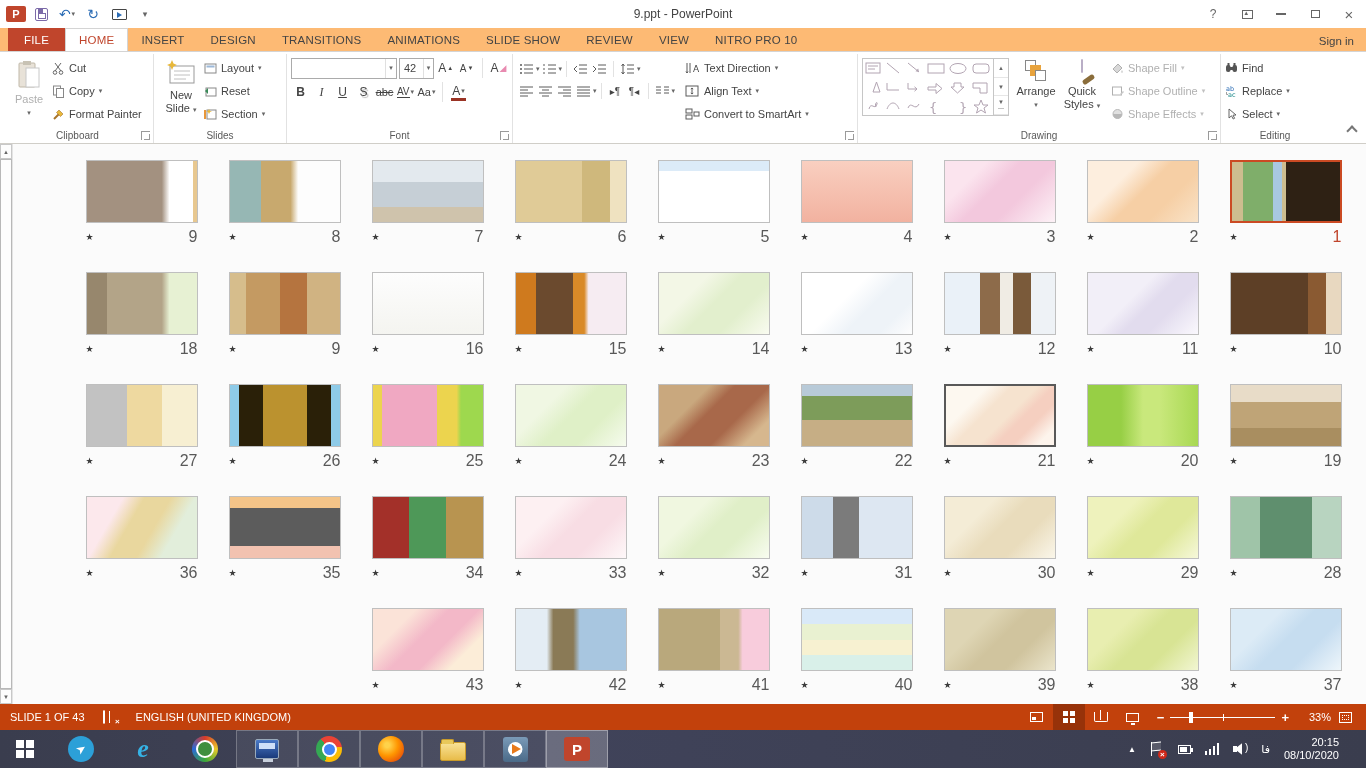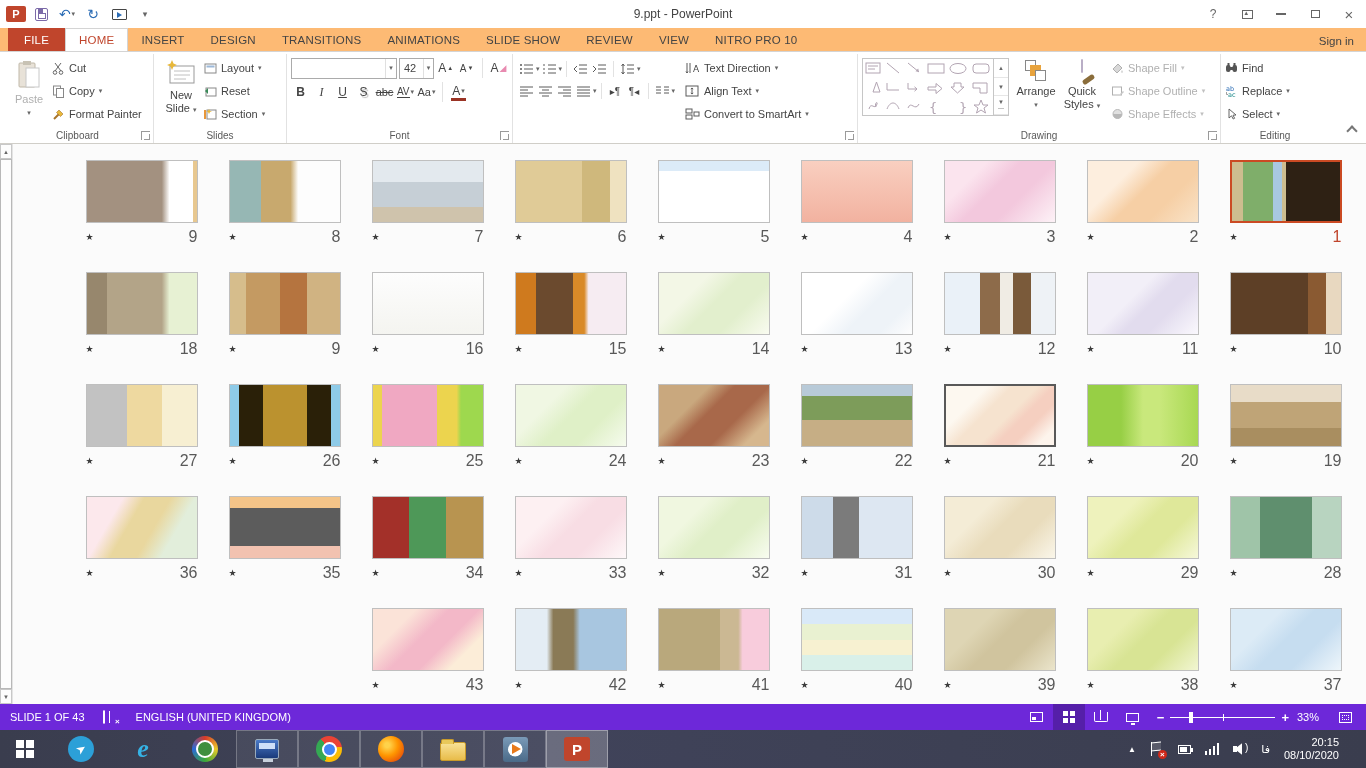--- a/index.html
+++ b/index.html
@@ -115,21 +115,21 @@
   .thumb { width:112px; height:63px; border:1px solid #bfbfbf; background:#fff; }
   .cell.sel .thumb { border:2px solid #CB4A23; }
   .cell.dark .thumb { border:2px solid #595959; }
   .cfoot { width:112px; display:flex; justify-content:space-between; align-items:center; margin-top:5px; direction:ltr; }
   .star { font-size:9px; color:#3c3c3c; }
   .star:before { content:"⭑"; font-size:0; } 
   .num { font-size:16px; color:#595959; font-weight:400; }
   .cell.sel .num { color:#C0452C; }
 
   
-  .statusbar { height:26px; background:#6d28d9; color:#fff; display:flex; align-items:center;
+  .statusbar { height:26px; background:#c2410c; color:#fff; display:flex; align-items:center;
     font-size:11px; flex:0 0 auto; padding:0 4px 0 10px; }
   .sb-left { display:flex; align-items:center; gap:18px; }
   .spell { width:15px; height:12px; position:relative; }
   .spell .book { width:13px; height:10px; border:1px solid #fff; border-radius:1px; position:relative; }
   .spell .book:before { content:""; position:absolute; left:5px; top:0; bottom:0; width:1px; background:#fff; }
   .spell .x { position:absolute; right:-2px; bottom:-3px; font-size:8px; color:#fff; font-weight:bold; }
   .sb-right { margin-left:auto; display:flex; align-items:center; }
   .vbtn { width:32px; height:26px; display:flex; align-items:center; justify-content:center; }
   .vbtn.active { background:rgba(0,0,0,.22); }
   .vic-normal { width:13px; height:10px; border:1px solid #fff; position:relative; }
@@ -139,21 +139,21 @@
     box-shadow:7px 0 0 #fff, 0 7px 0 #fff, 7px 7px 0 #fff; }
   .vic-reading { width:14px; height:10px; border:1px solid #fff; border-top:none; position:relative; border-radius:0 0 2px 2px; }
   .vic-reading:before { content:""; position:absolute; left:5.5px; top:-2px; bottom:1px; width:1px; background:#fff; }
   .vic-show { width:13px; height:9px; border:1px solid #fff; position:relative; }
   .vic-show:after { content:""; position:absolute; left:4px; bottom:-4px; width:4px; height:3px; border-bottom:2px solid #fff; }
   .zoomer { display:flex; align-items:center; gap:6px; margin:0 8px; }
   .zoomer .minus,.zoomer .plus { font-size:13px; font-weight:bold; }
   .ztrack { width:105px; height:1px; background:#fff; position:relative; }
   .ztrack .mid { position:absolute; left:50%; top:-3px; width:1px; height:7px; background:#fff; }
   .ztrack .zthumb { position:absolute; left:18%; top:-5px; width:4px; height:11px; background:#fff; }
-  .zpct { width:34px; }
+  .zpct { width:34px; text-align:right; }
   .fit { width:13px; height:11px; border:1px solid #fff; margin:0 10px 0 8px; position:relative; }
   .fit:before { content:""; position:absolute; inset:2px; border:1px dotted #fff; }
 
   
   .taskbar { height:38px; background:linear-gradient(90deg,#3a3d4e,#40435a 40%,#3a3d4e);
     display:flex; align-items:stretch; flex:0 0 auto; position:relative; }
   .tb-ic { width:62px; display:flex; align-items:center; justify-content:center; position:relative; }
   .tb-ic.start { width:50px; }
   .tb-ic.open { border:1px solid rgba(255,255,255,.25); background:rgba(255,255,255,.06); }
   .tb-ic.active { background:rgba(255,255,255,.22); border:1px solid rgba(255,255,255,.35); }

